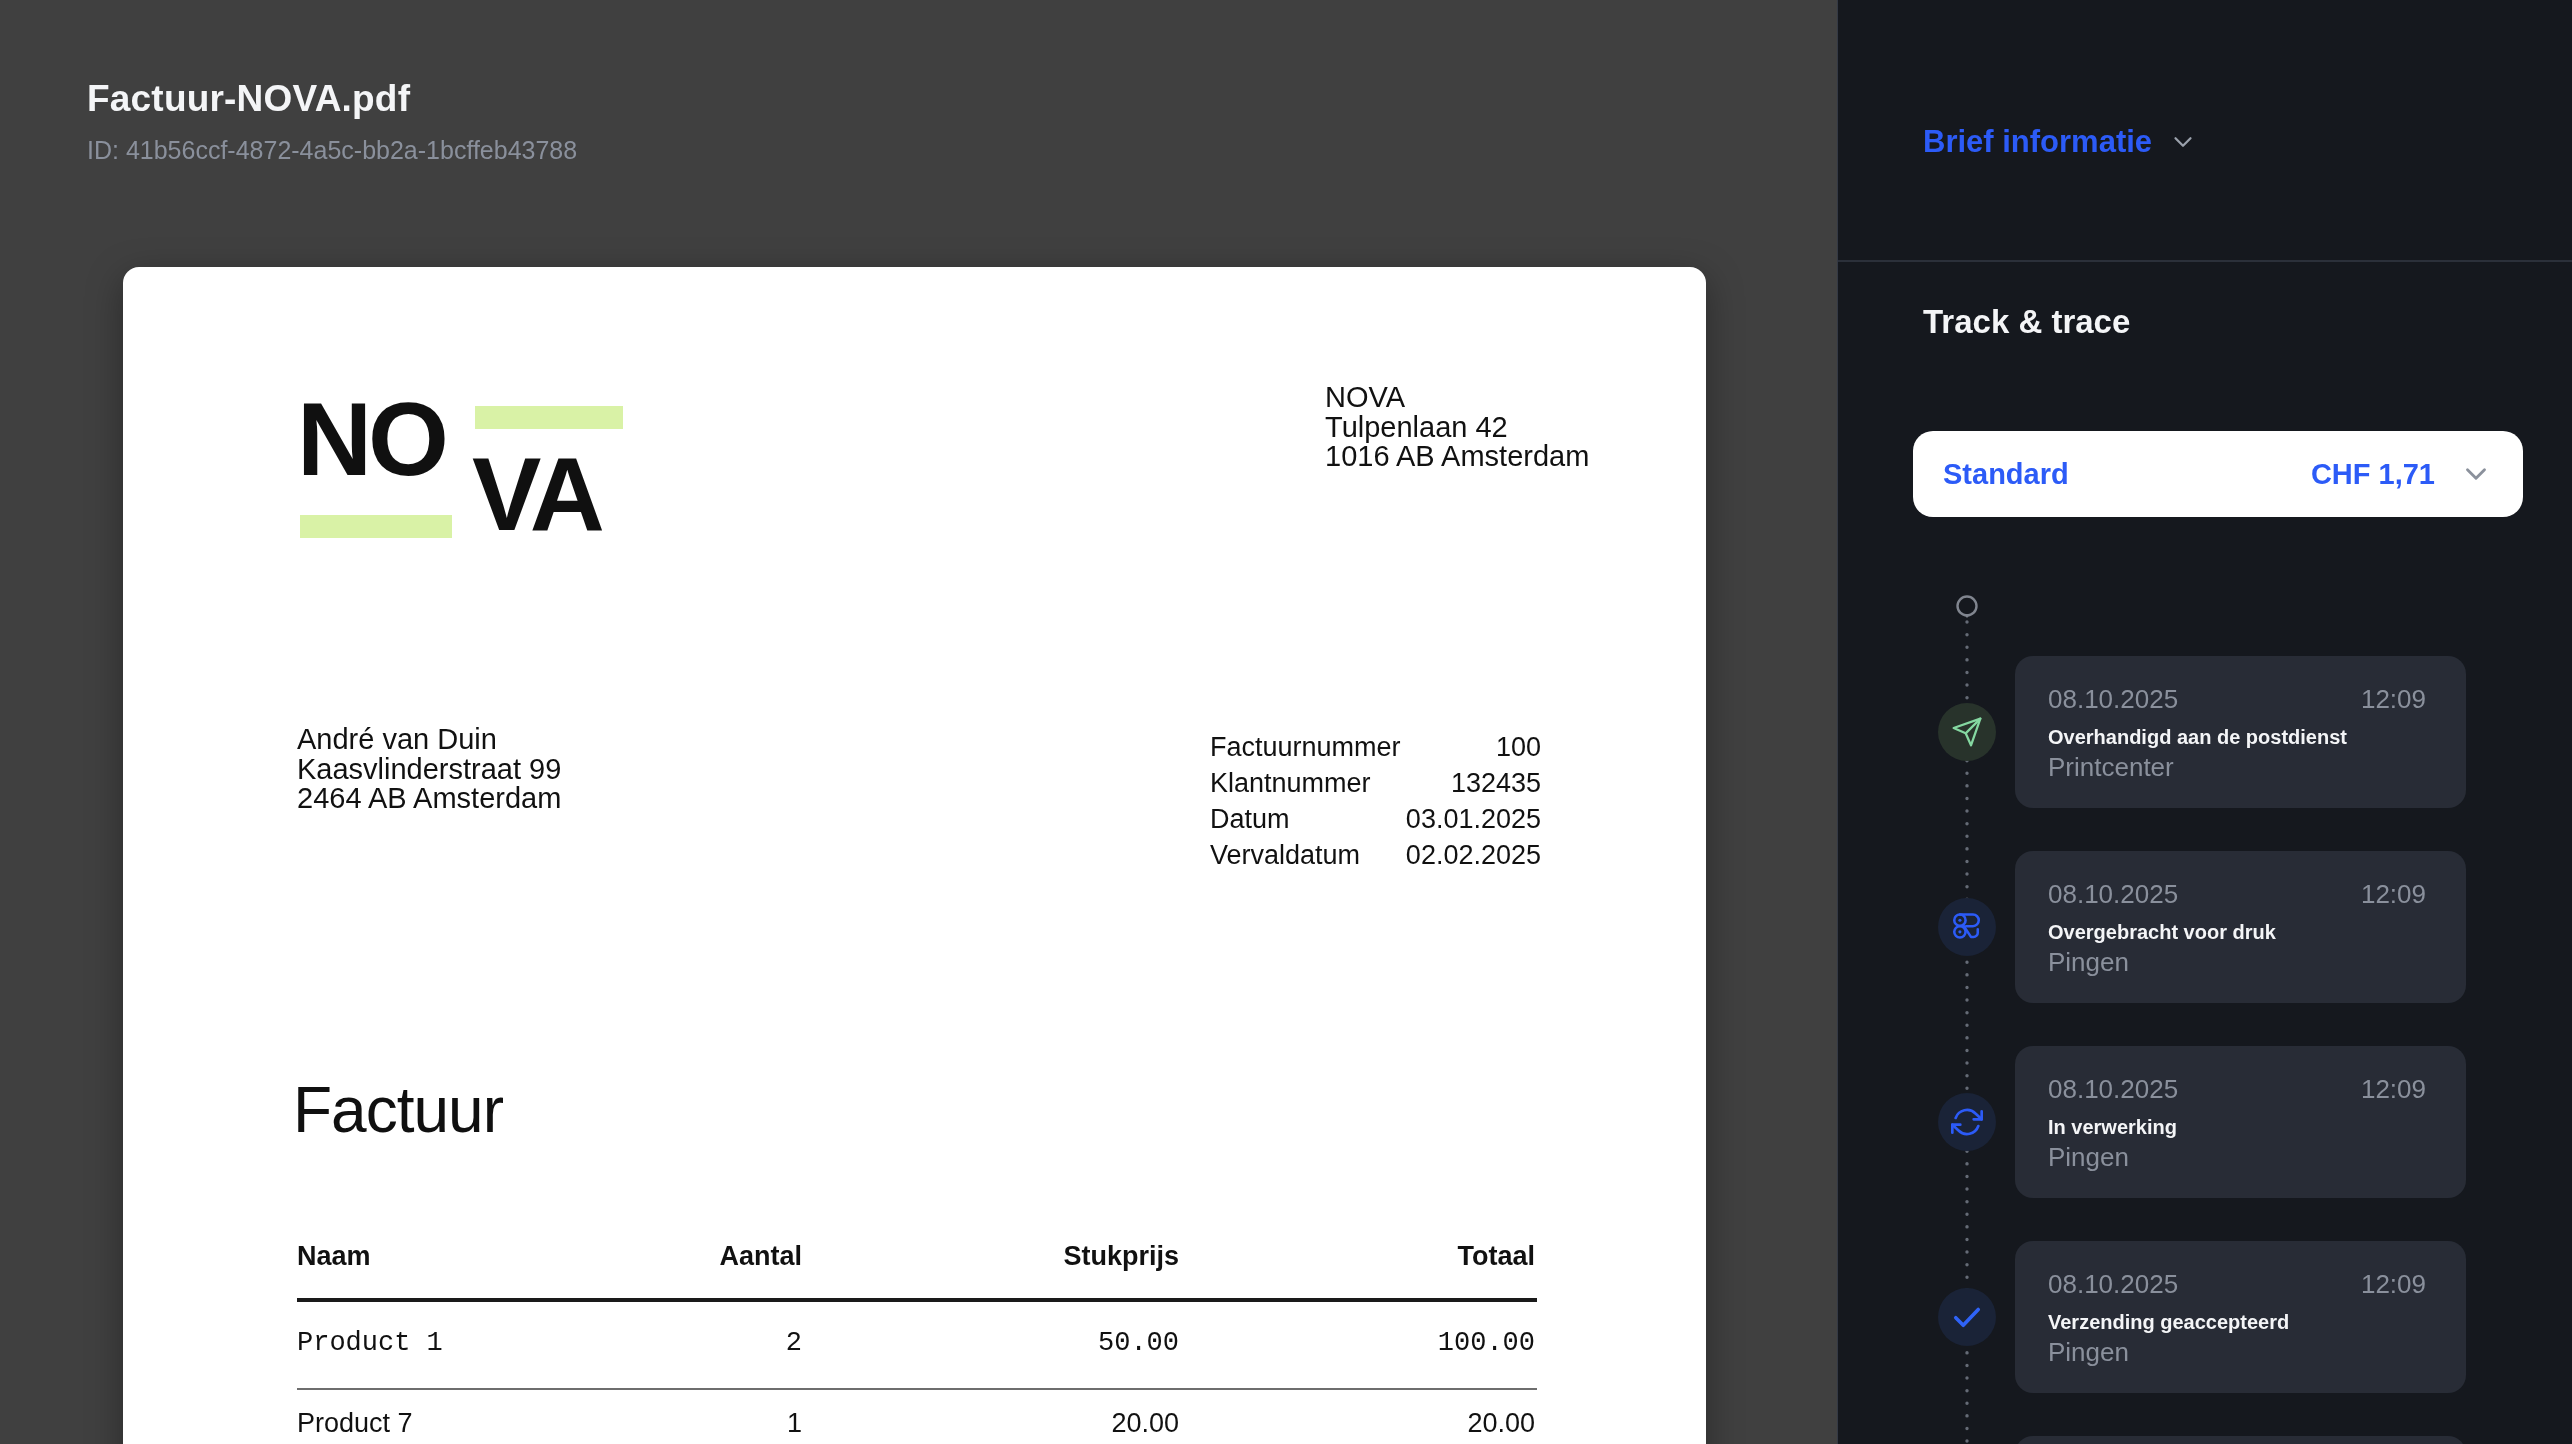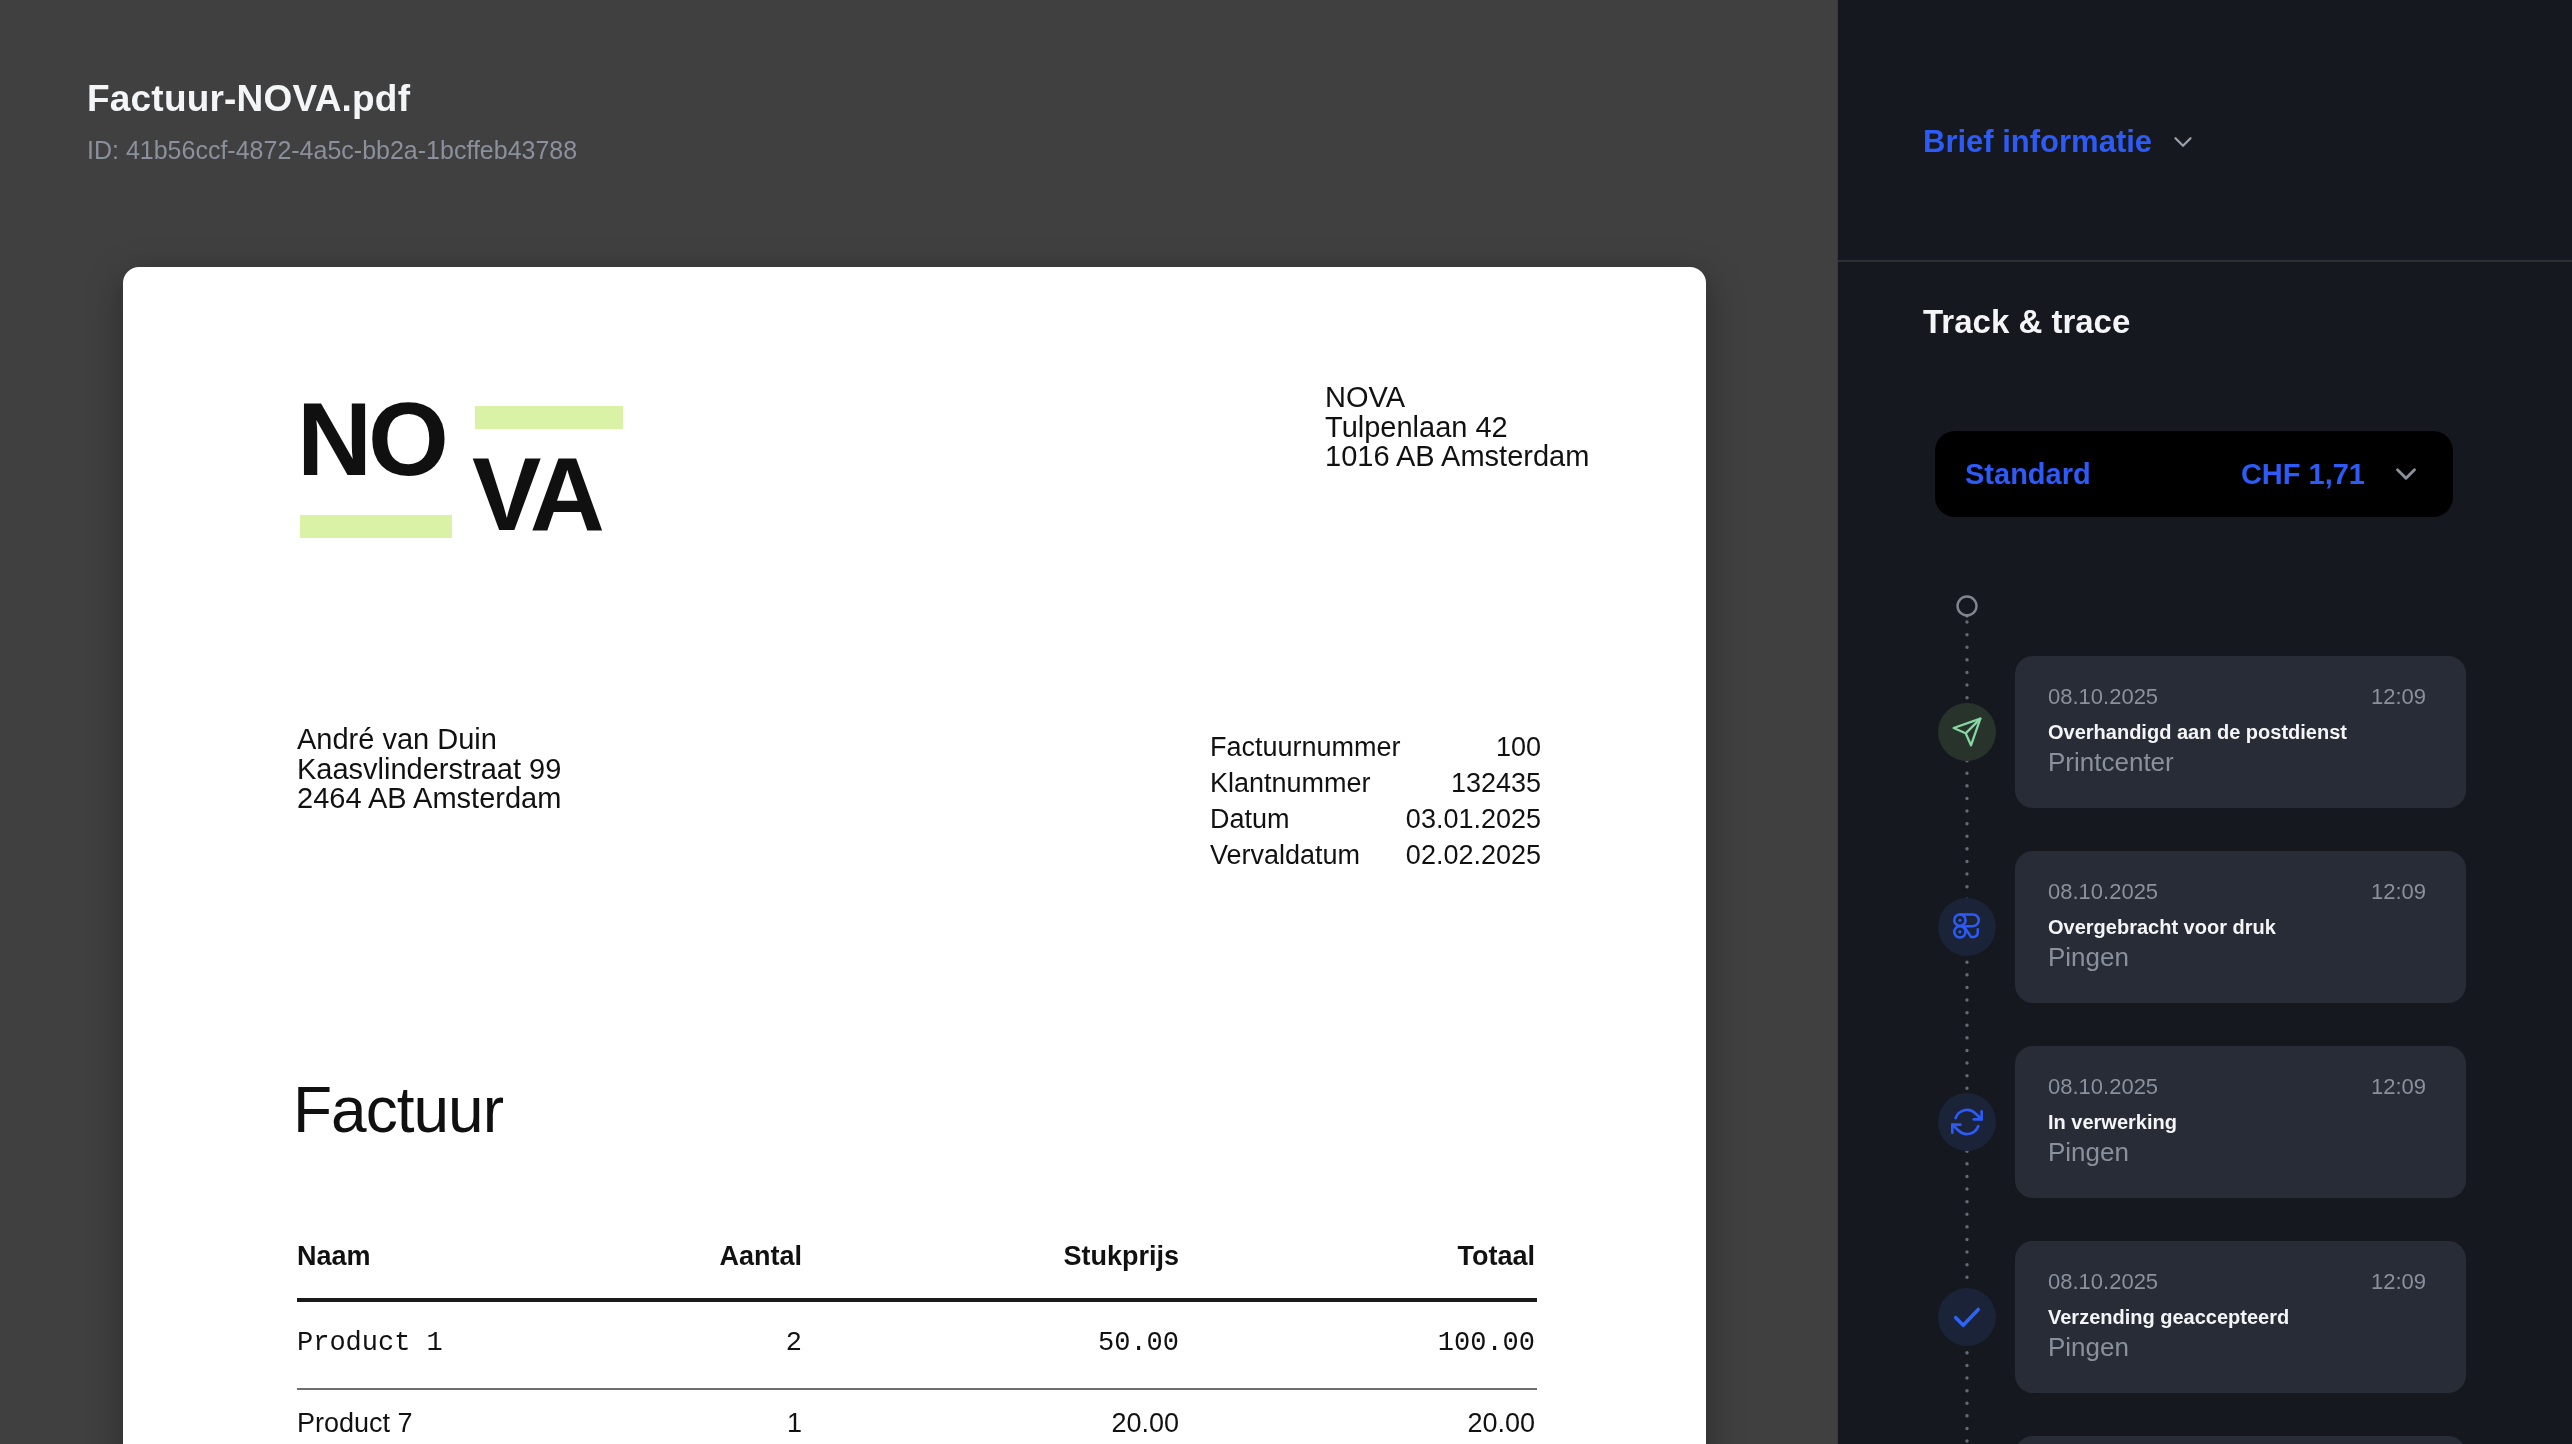--- a/index.html
+++ b/index.html
@@ -41,40 +41,40 @@
   .tc3 { width:377px; text-align:right; }
   .tc4 { width:356px; text-align:right; }
 
   
   .sidebar { position:absolute; left:1837px; top:0; width:735px; height:1444px; background:#15181e; border-left:1px solid #343944; }
   .sb-header { position:absolute; left:0; top:0; width:100%; height:226px; border-bottom:2px solid #2b303a;margin-top:36px; }
   .sb-header-inner { position:absolute; left:85px; top:88px; display:flex; align-items:center; gap:16px; cursor:pointer; }
   .sb-header-label { font-size:31px; font-weight:700; color:#2c5bf7; }
   .section-title { position:absolute; left:85px; top:303px; font-size:33px; font-weight:700; color:#f4f5f7; }
 
-  .ship-pill { position:absolute; left:97px; top:431px; width:518px; height:86px; background:#000000; border-radius:20px;
+  .ship-pill { position:absolute; left:75px; top:431px; width:610px; height:86px; background:#ffffff; border-radius:20px;
     display:flex; align-items:center; padding:0 30px; cursor:pointer; }
   .ship-option { font-size:29px; font-weight:700; color:#2c5bf7; }
   .ship-price { font-size:29px; font-weight:700; color:#2c5bf7; margin-left:auto; }
   .ship-chevron { margin-left:24px; display:flex; }
 
   
   .tl-line { position:absolute; left:126px; top:616px; z-index:1; }
   .tl-pin { position:absolute; left:112px; top:591px; z-index:1; }
   .tl-node { position:absolute; left:100px; width:58px; height:58px; border-radius:50%;
     display:flex; align-items:center; justify-content:center; z-index:3; }
   .node-green { background:#28332b; }
   .node-blue { background:#1a2337; }
   .n1 { top:703px; } .n2 { top:898px; } .n3 { top:1093px; } .n4 { top:1288px; }
 
   .tl-card { position:absolute; left:177px; width:451px; height:152px; background:#282c36; border-radius:18px;
     padding:28px 40px 0 33px; z-index:2; }
   .c1 { top:656px; } .c2 { top:851px; } .c3 { top:1046px; } .c4 { top:1241px; }
   .c5 { top:1436px; height:40px; }
-  .card-top { display:flex; justify-content:space-between; font-size:22px; color:#8a909c; }
+  .card-top { display:flex; justify-content:space-between; font-size:26px; color:#8a909c; }
   .card-title { margin-top:11px; font-size:20px; font-weight:700; color:#f4f5f7; }
   .card-loc { margin-top:3px; font-size:26px; color:#8a909c; }
 
   svg { display:block; }
 </style>
 </head>
 <body>
 
 <div class="app">
 

